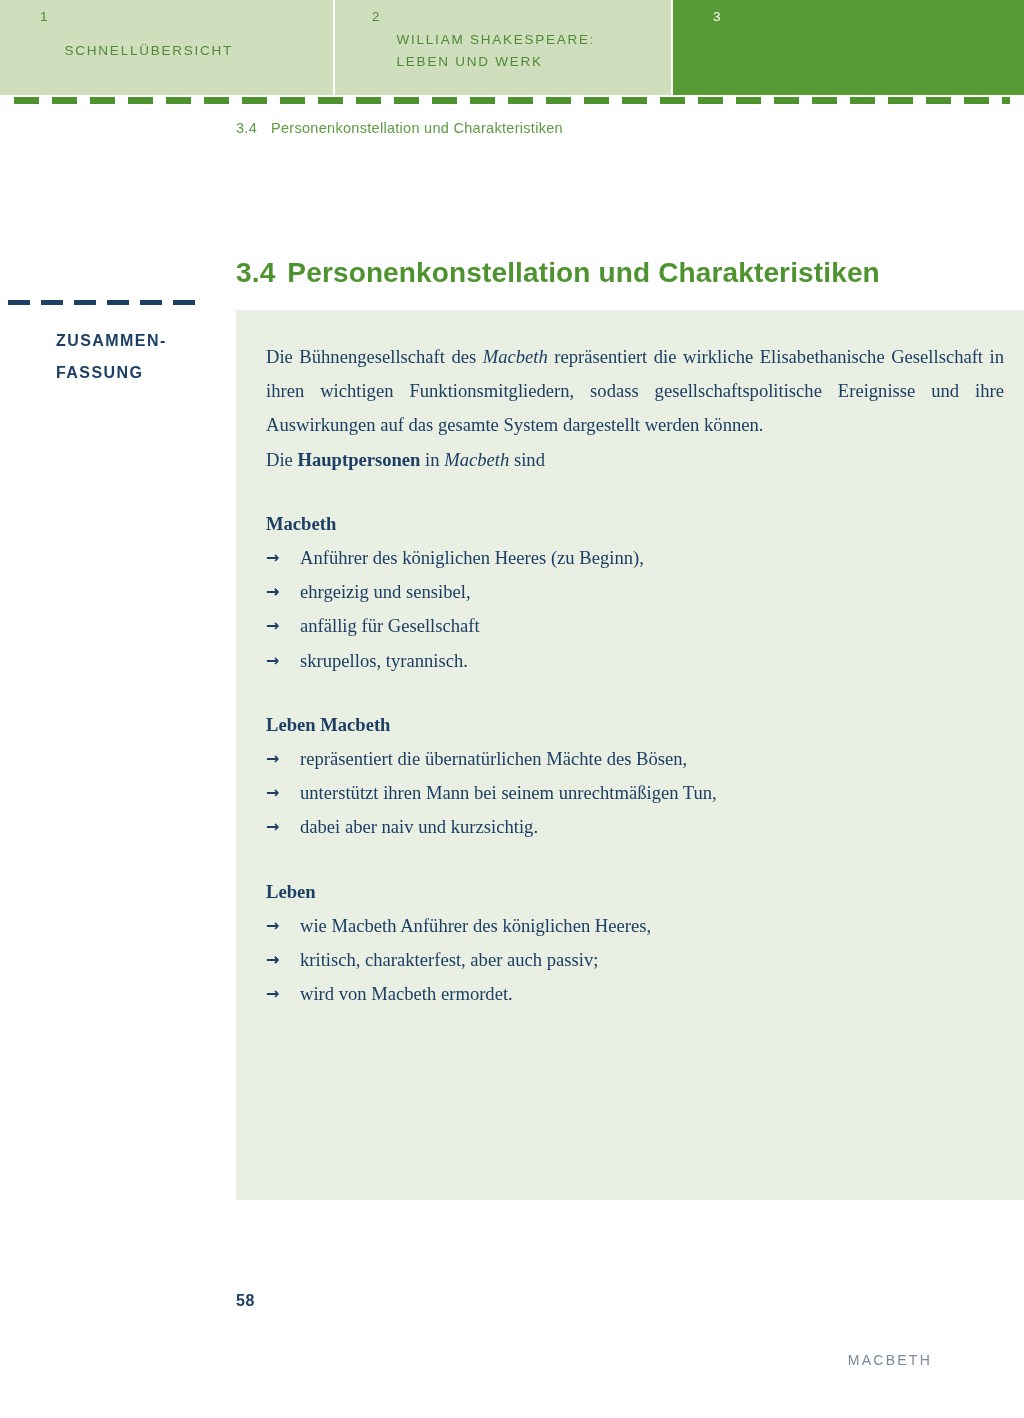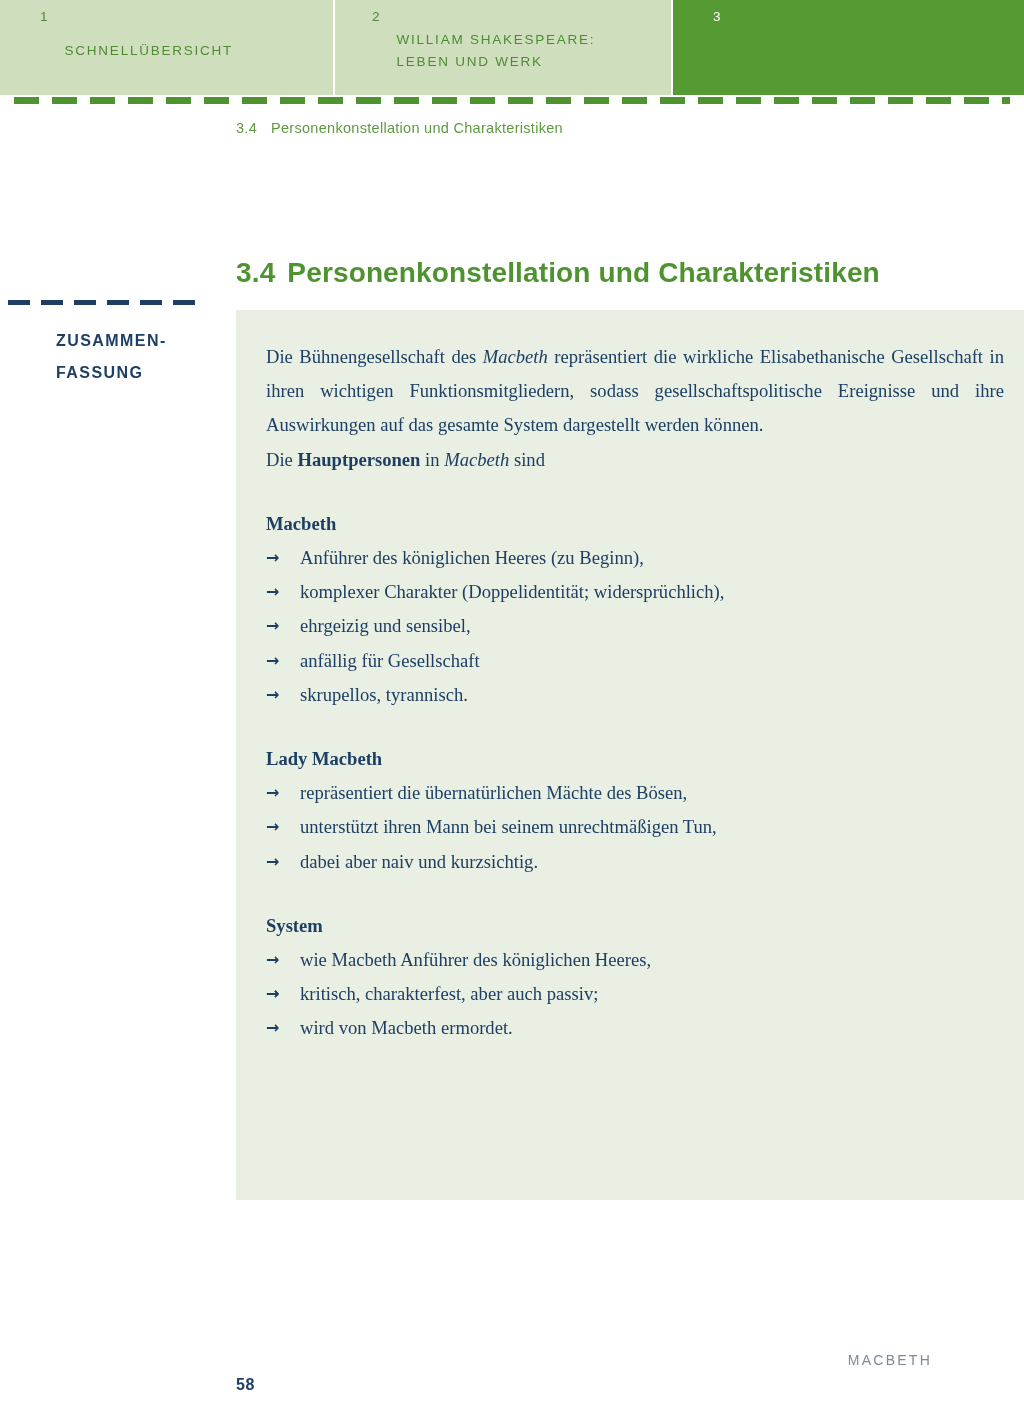--- a/index.html
+++ b/index.html
@@ -181,21 +181,21 @@
     font-family: "DejaVu Sans", sans-serif;
     font-size: 16px;
     font-weight: bold;
     line-height: 2.14;
   }
 
   
   .footer-page {
     position: absolute;
     left: 236px;
-    top: 1376px;
+    top: 1292px;
     font-size: 16px;
     font-weight: bold;
     color: #1c3f63;
     letter-spacing: 0.03em;
   }
   .footer-book {
     position: absolute;
     right: 92px;
     top: 1352px;
     font-size: 14px;
@@ -237,36 +237,36 @@
 </div>
 
 <div class="content-box">
   <p class="intro" id="intro-para"><span>Die Bühnengesellschaft des </span><em>Macbeth</em><span> repräsentiert die wirkliche Elisabethanische Gesellschaft in ihren wichtigen Funktionsmitgliedern, sodass gesellschaftspolitische Ereignisse und ihre Auswirkungen auf das gesamte System dargestellt werden können.</span></p>
   <p class="intro-last" id="leadin-para"><span>Die </span><b>Hauptpersonen</b><span> in </span><em>Macbeth</em><span> sind</span></p>
   <div id="characters-container">
       <div class="char-group">
         <div class="char-name">Macbeth</div>
         <ul class="bullets">
           <li><span class="arrow">→</span><span>Anführer des königlichen Heeres (zu Beginn),</span></li>
-          <li><span class="arrow">→</span><span>komplexer Charakter (Doppelidentität; widersprüchlich),</span></li>
+          <li><span class="arrow">→</span></li>
           <li><span class="arrow">→</span><span>ehrgeizig und sensibel,</span></li>
           <li><span class="arrow">→</span><span>anfällig für Gesellschaft</span></li>
           <li><span class="arrow">→</span><span>skrupellos, tyrannisch.</span></li>
         </ul>
       </div>
       <div class="char-group">
-        <div class="char-name">Lady Macbeth</div>
+        <div class="char-name">Leben Macbeth</div>
         <ul class="bullets">
           <li><span class="arrow">→</span><span>repräsentiert die übernatürlichen Mächte des Bösen,</span></li>
           <li><span class="arrow">→</span><span>unterstützt ihren Mann bei seinem unrechtmäßigen Tun,</span></li>
           <li><span class="arrow">→</span><span>dabei aber naiv und kurzsichtig.</span></li>
         </ul>
       </div>
       <div class="char-group">
-        <div class="char-name">System</div>
+        <div class="char-name">Leben</div>
         <ul class="bullets">
           <li><span class="arrow">→</span><span>wie Macbeth Anführer des königlichen Heeres,</span></li>
           <li><span class="arrow">→</span></li>
           <li><span class="arrow">→</span><span>kritisch, charakterfest, aber auch passiv;</span></li>
           <li><span class="arrow">→</span><span>wird von Macbeth ermordet.</span></li>
         </ul>
       </div>
     </div>
 </div>
 

